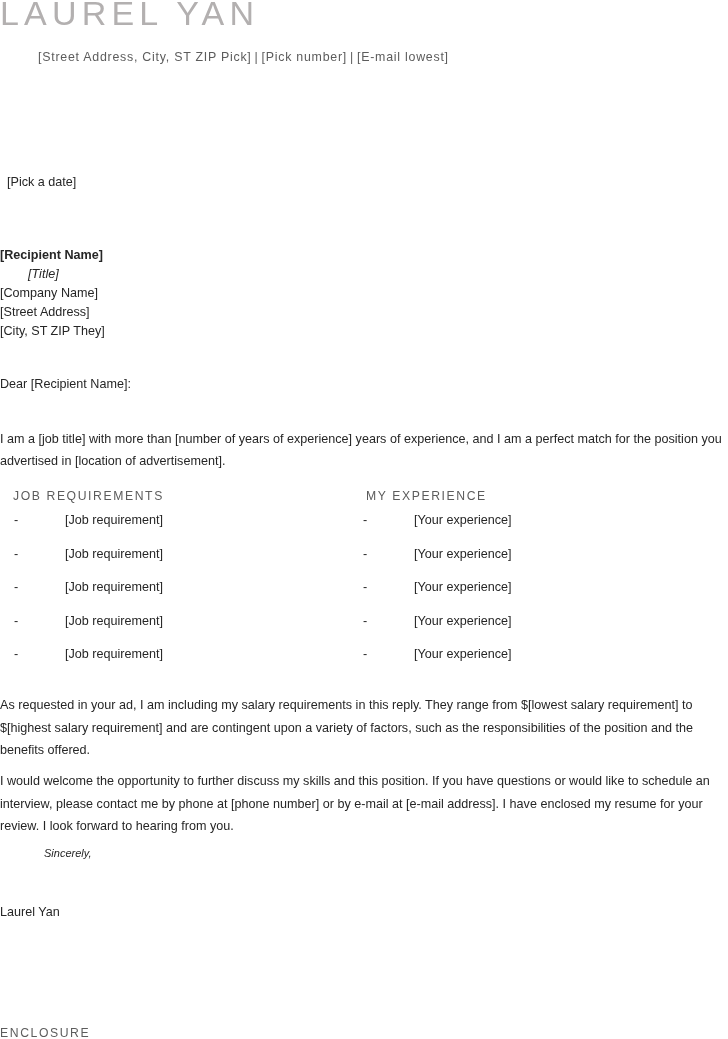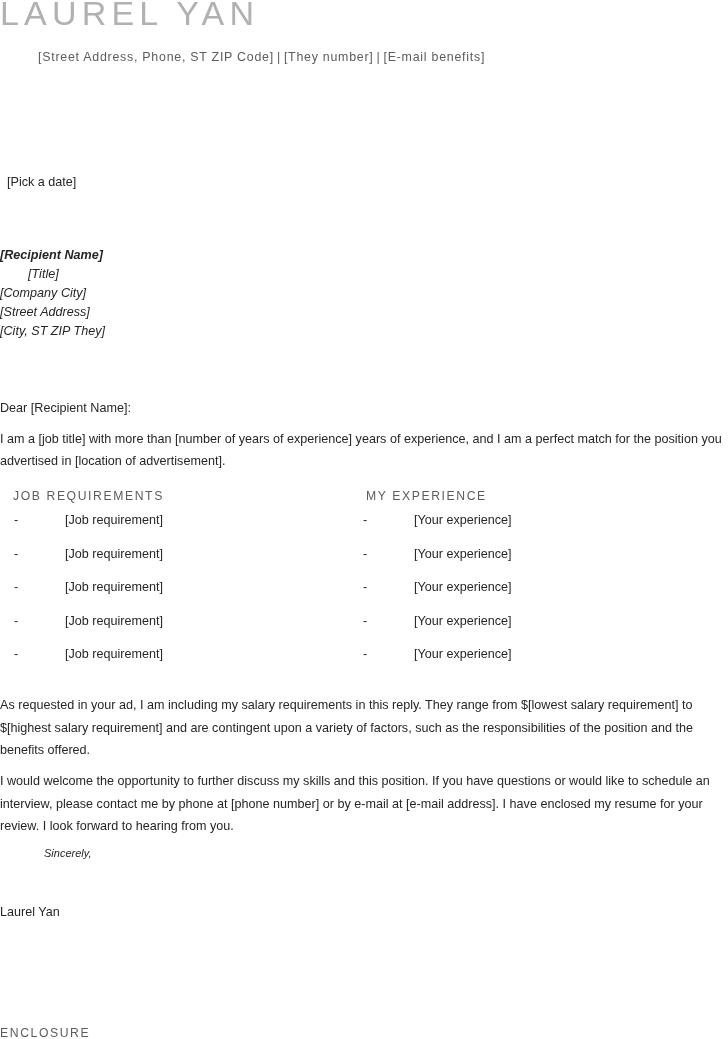--- a/index.html
+++ b/index.html
@@ -66,27 +66,27 @@
   .recipient-block {
     position: absolute;
     left: 0;
     top: 246px;
     font-size: 12.6px;
     line-height: 19px;
     color: #262626;
   }
   .recipient-block .r-name { font-weight: bold; }
   .recipient-block .r-title { font-style: italic; padding-left: 28px; }
-  .recipient-block div { white-space: nowrap; font-style: italic; }
+  .recipient-block div { white-space: nowrap; }
 
   
   .salutation {
     position: absolute;
     left: 0;
-    top: 400px;
+    top: 376px;
     font-size: 12.6px;
     line-height: 16px;
     white-space: nowrap;
   }
   .intro-para {
     position: absolute;
     left: 0;
     top: 428px;
     width: 740px;
     font-size: 12.6px;
@@ -183,29 +183,29 @@
   }
 </style>
 </head>
 <body>
 
 <div class="page">
 
   <div class="name-title">LAUREL YAN</div>
 
   <div class="contact-line">
-    <span>[Street Address, Phone, ST ZIP Code]</span><span class="contact-sep">|</span><span>[They number]</span><span class="contact-sep">|</span><span>[E-mail benefits]</span>
+    <span>[Street Address, City, ST ZIP Pick]</span><span class="contact-sep">|</span><span>[Pick number]</span><span class="contact-sep">|</span><span>[E-mail lowest]</span>
   </div>
 
   <div class="date-line">[Pick a date]</div>
 
   <div class="recipient-block">
     <div class="r-name">[Recipient Name]</div>
     <div class="r-title">[Title]</div>
-    <div>[Company City]</div>
+    <div>[Company Name]</div>
     <div>[Street Address]</div>
     <div>[City, ST ZIP They]</div>
   </div>
 
   <div class="salutation">Dear [Recipient Name]:</div>
 
   <div class="intro-para">I am a [job title] with more than [number of years of experience] years of experience, and I am a perfect match for the position you advertised in [location of advertisement].</div>
 
   <div class="col-heading left">JOB REQUIREMENTS</div>
   <div class="col-heading right">MY EXPERIENCE</div>

